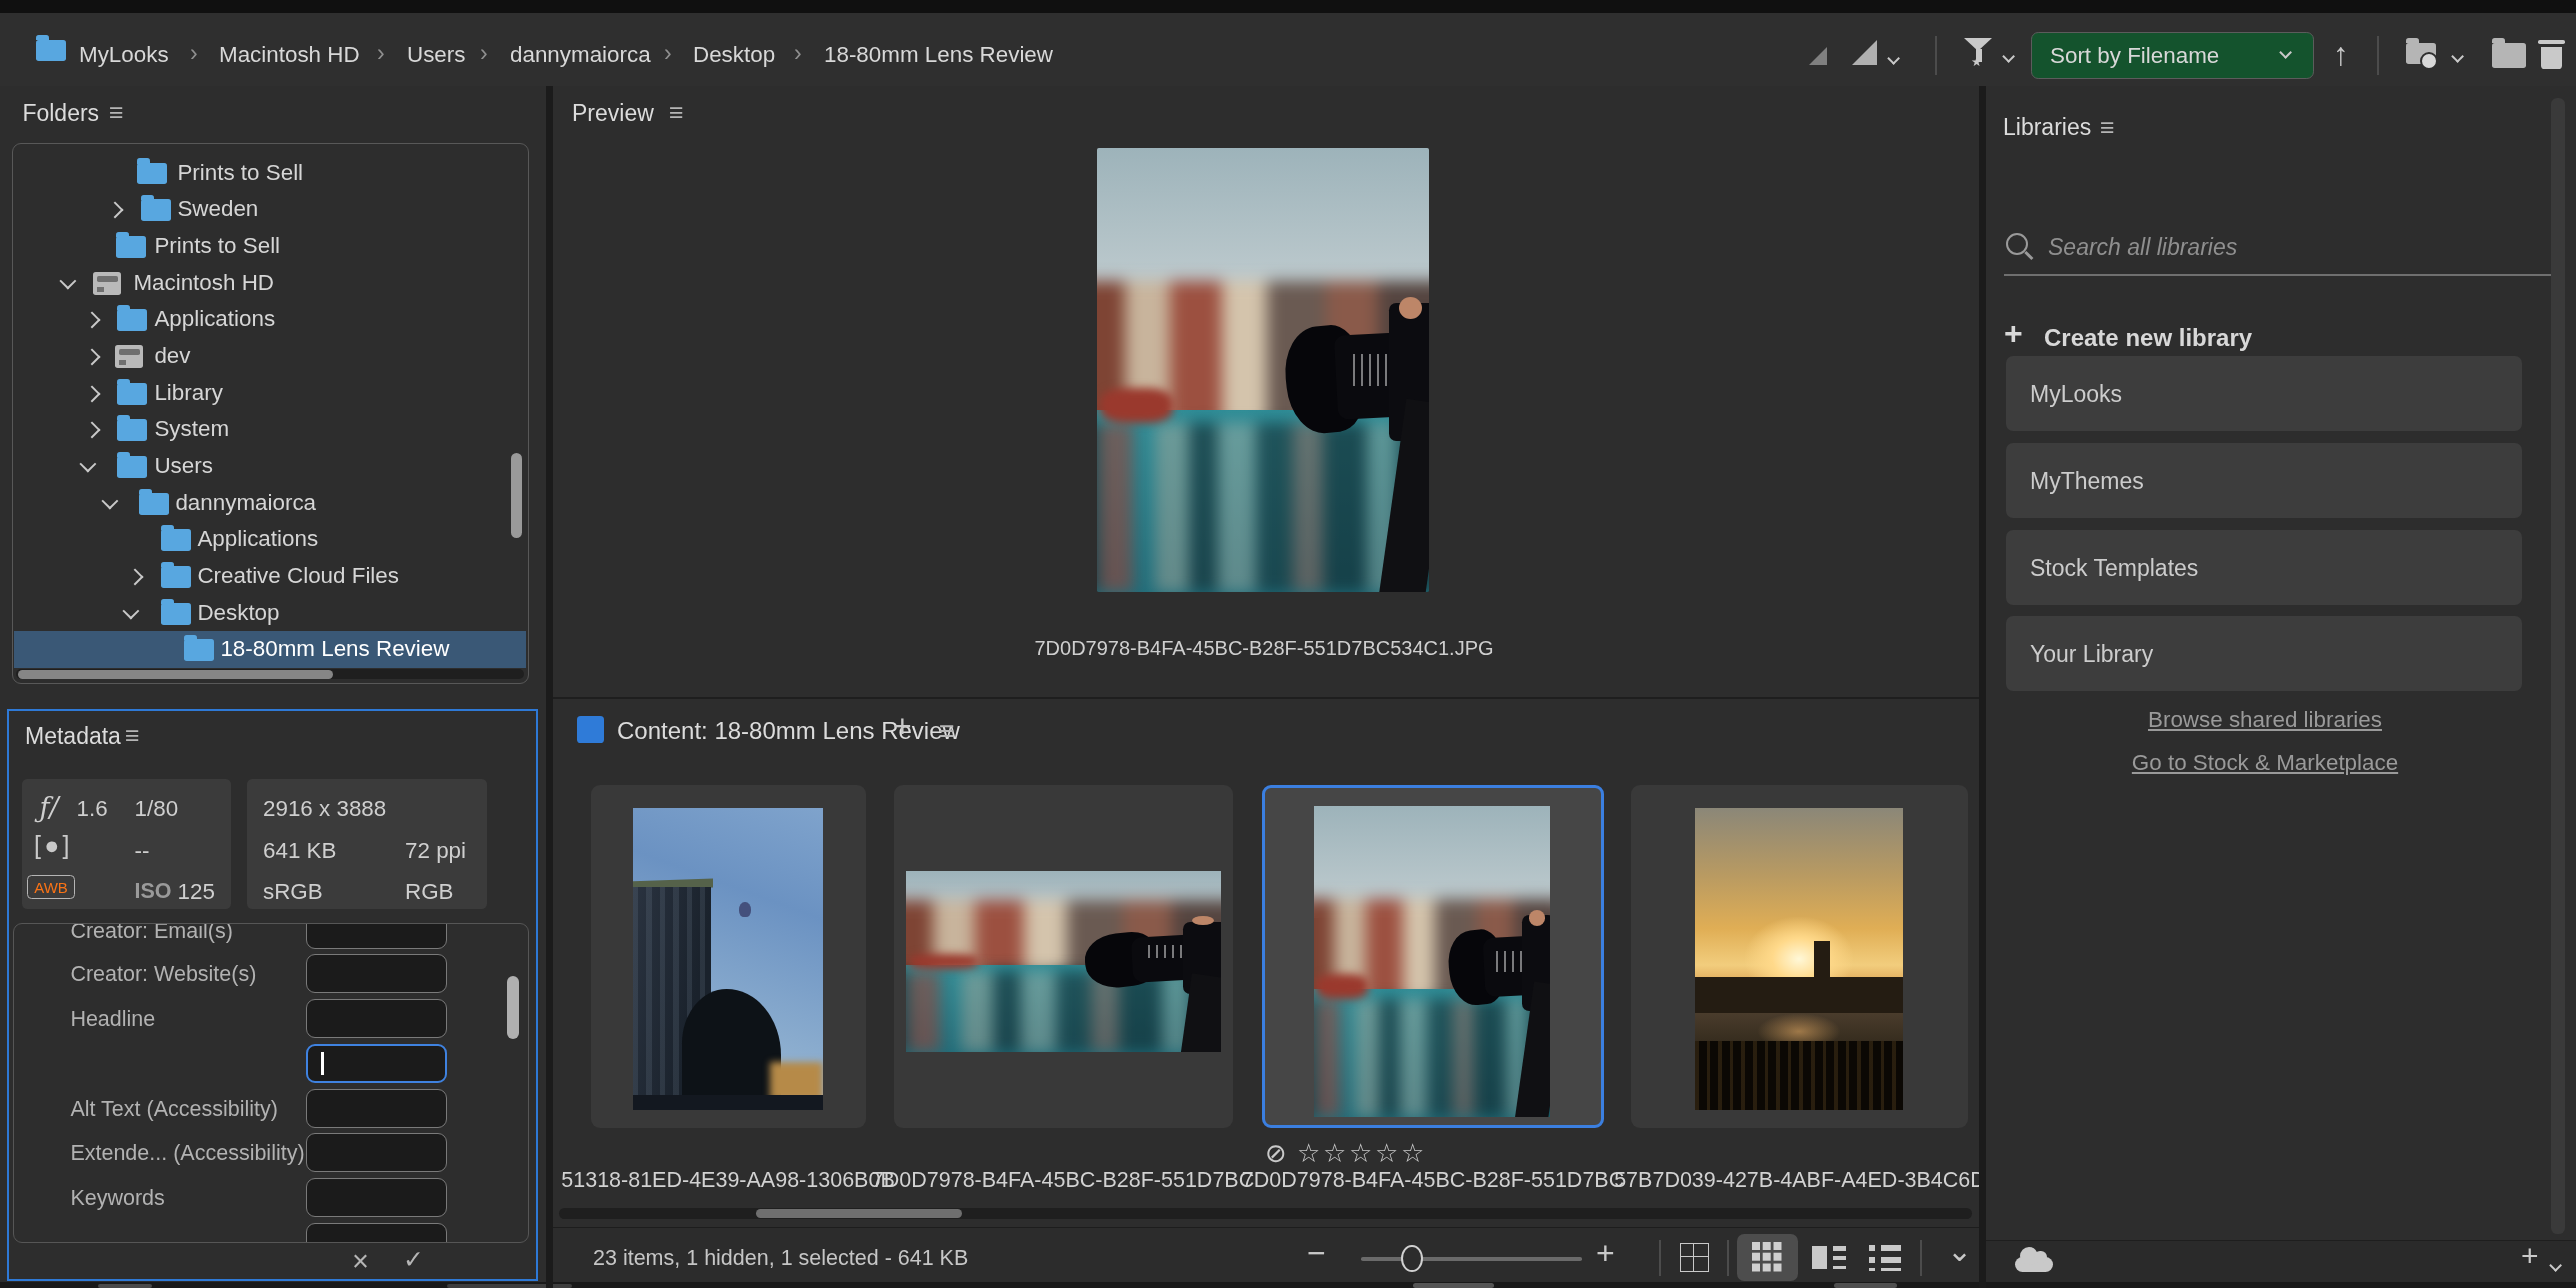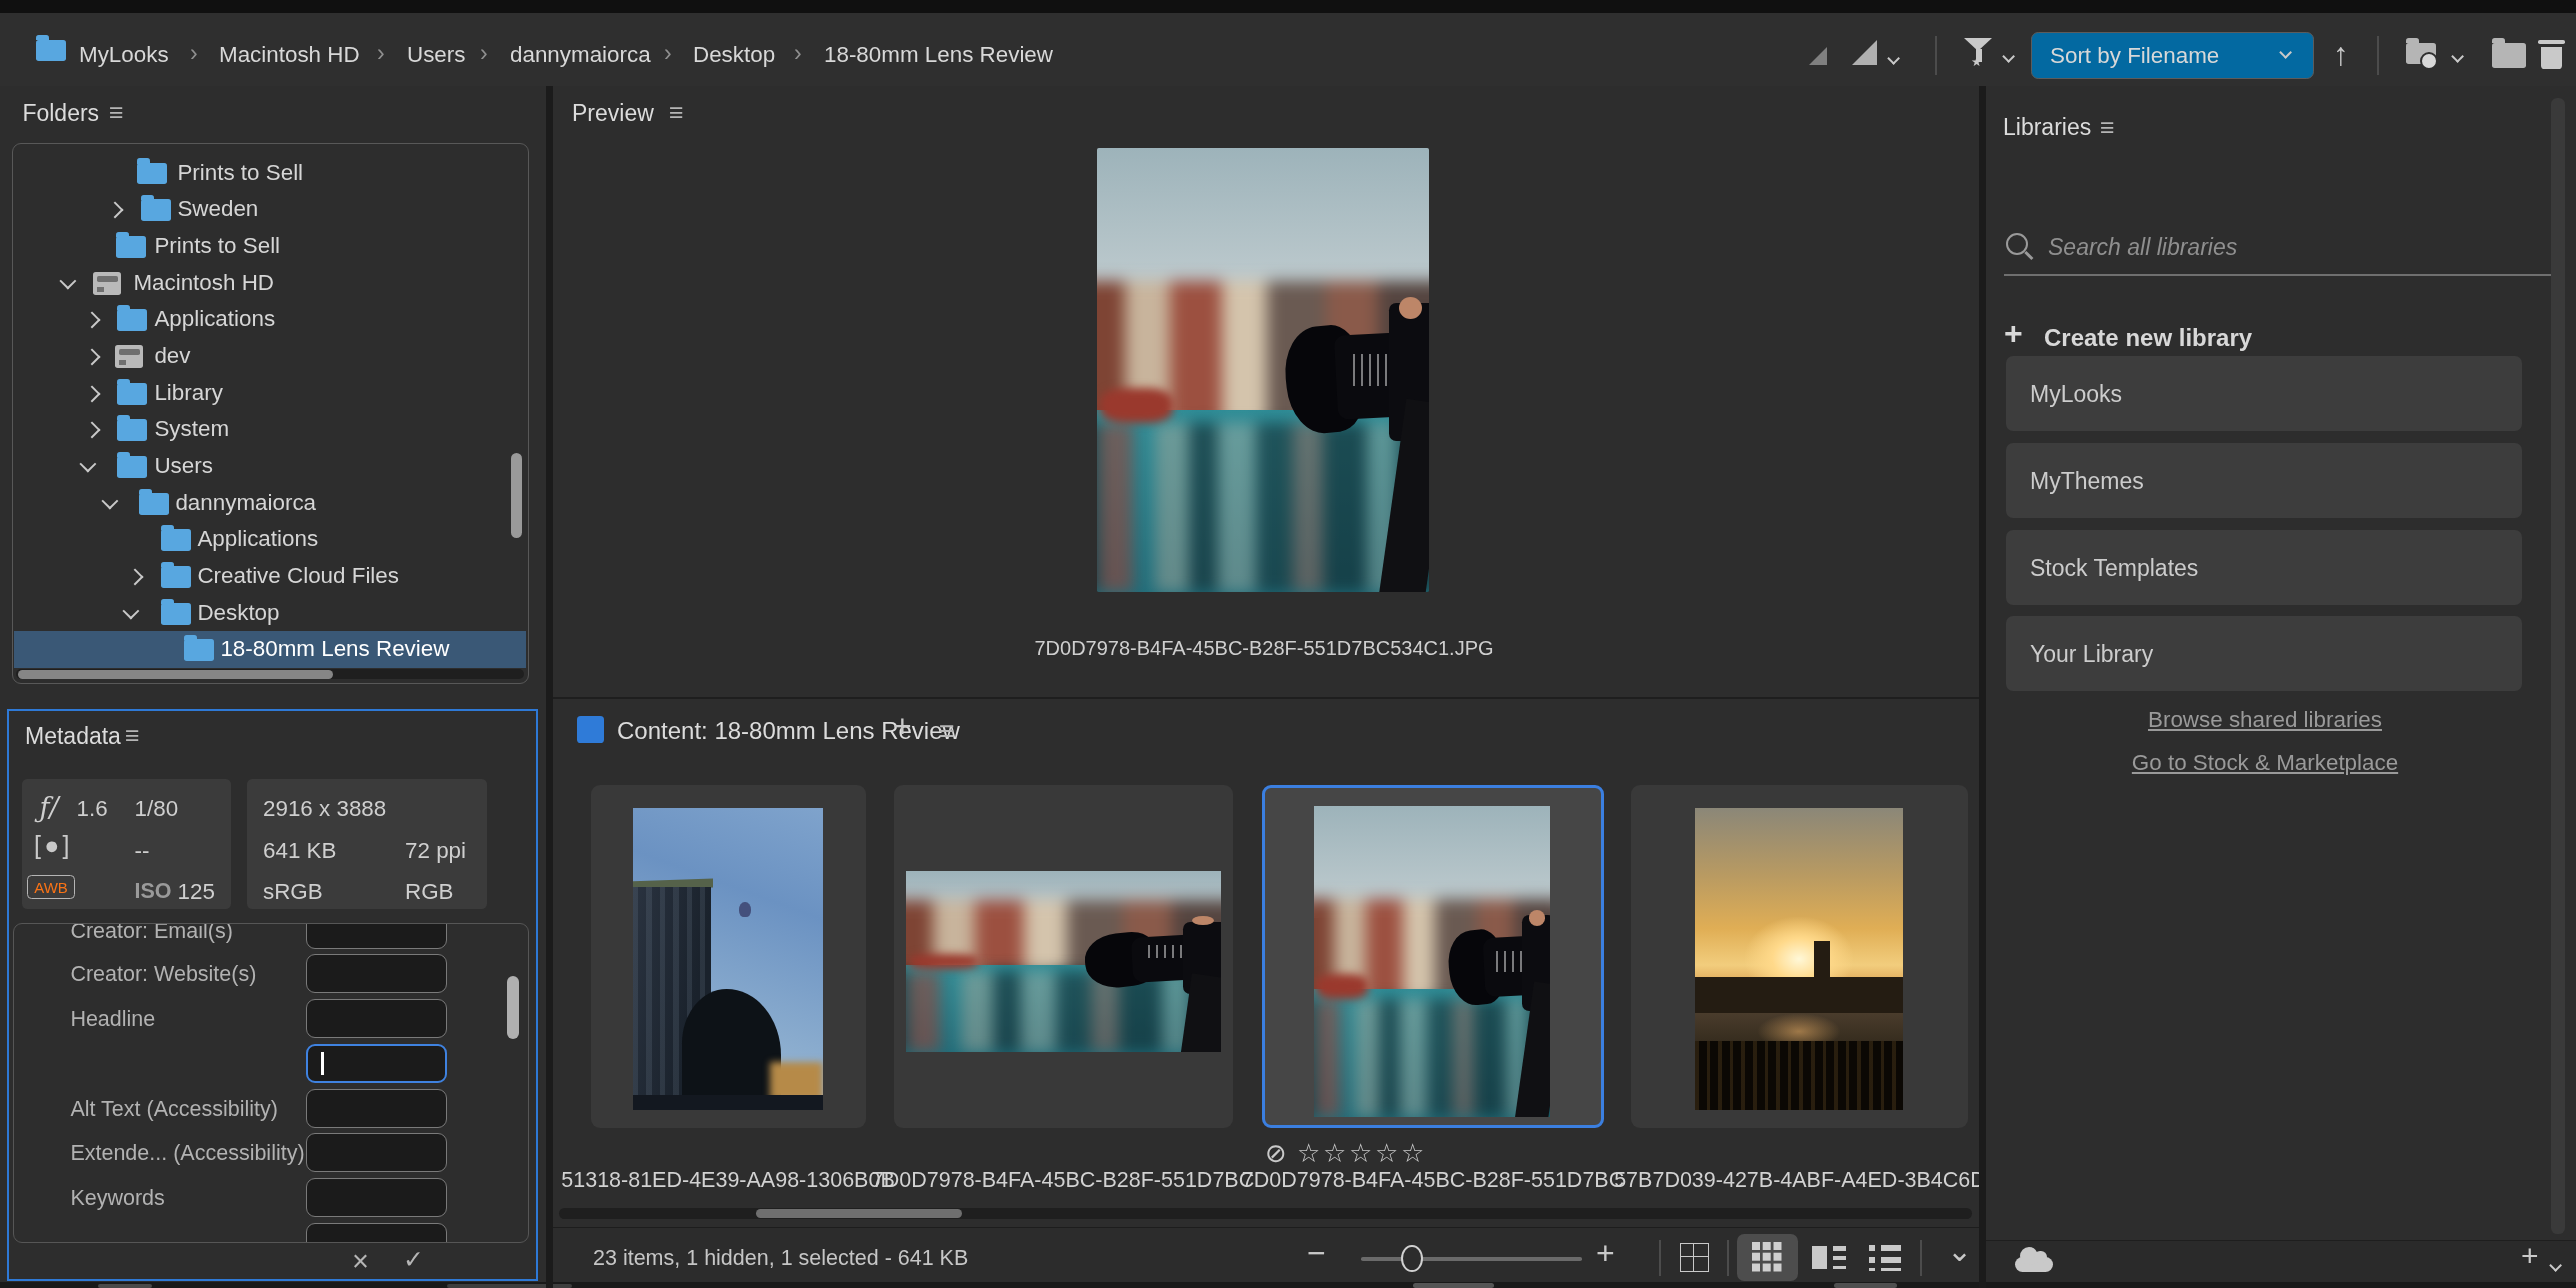--- a/index.html
+++ b/index.html
@@ -21,21 +21,21 @@
   .chev{position:absolute;width:9.8px;height:9.8px;border-right:2.7px solid #c9c9c9;border-bottom:2.7px solid #c9c9c9;}
   .cr{transform:rotate(-45deg);} .cd{transform:rotate(45deg);}
   .chev.small{width:7.2px;height:7.2px;border-width:2.2px;}
   
   .tri{position:absolute;width:0;height:0;border-left:25px solid transparent;border-bottom:25px solid #b0b0b0;}
   .tri.sm{border-left-width:18px;border-bottom-width:18px;border-bottom-color:#808080;}
   .vsep{position:absolute;width:1.8px;background:#4c4c4c;}
   .funnel{position:absolute;width:29px;height:29px;}
   .funnel::before{content:'';position:absolute;top:0.9px;left:0;border-left:14.3px solid transparent;border-right:14.3px solid transparent;border-top:13.4px solid #c9c9c9;}
   .funnel::after{content:'';position:absolute;top:11.6px;left:11.6px;width:6.3px;height:13.4px;background:#c9c9c9;}
-  .sortbox{position:absolute;left:2031px;top:19.7px;width:283px;height:47px;background:#0369a1;border:1.8px solid #5c5c5c;border-radius:7.2px;box-sizing:border-box;}
+  .sortbox{position:absolute;left:2031px;top:19.7px;width:283px;height:47px;background:#14532d;border:1.8px solid #5c5c5c;border-radius:7.2px;box-sizing:border-box;}
   .trash{position:absolute;width:23px;height:29px;}
   .trash::before{content:'';position:absolute;top:0;left:-1.8px;right:-1.8px;height:4.5px;background:#c9c9c9;border-radius:1.8px;}
   .trash::after{content:'';position:absolute;top:7.2px;left:0.9px;right:0.9px;bottom:0;background:#c9c9c9;border-radius:0 0 3.6px 3.6px;}
   .fclockdot{position:absolute;width:14.3px;height:14.3px;border:2.7px solid #2f2f2f;border-radius:50%;background:#d8d8d8;}
   
   .panelbg{position:absolute;background:#2d2d2d;}
   .ptitle{position:absolute;font-size:23px;color:#dcdcdc;}
   .pmenu{position:absolute;font-size:25px;color:#b5b5b5;}
   .treebox{position:absolute;left:11.6px;top:143px;width:517px;height:541px;border:1.8px solid #585858;border-radius:9px;box-sizing:border-box;overflow:hidden;}
   .trow{position:absolute;left:1.8px;right:1.8px;height:37px;}

